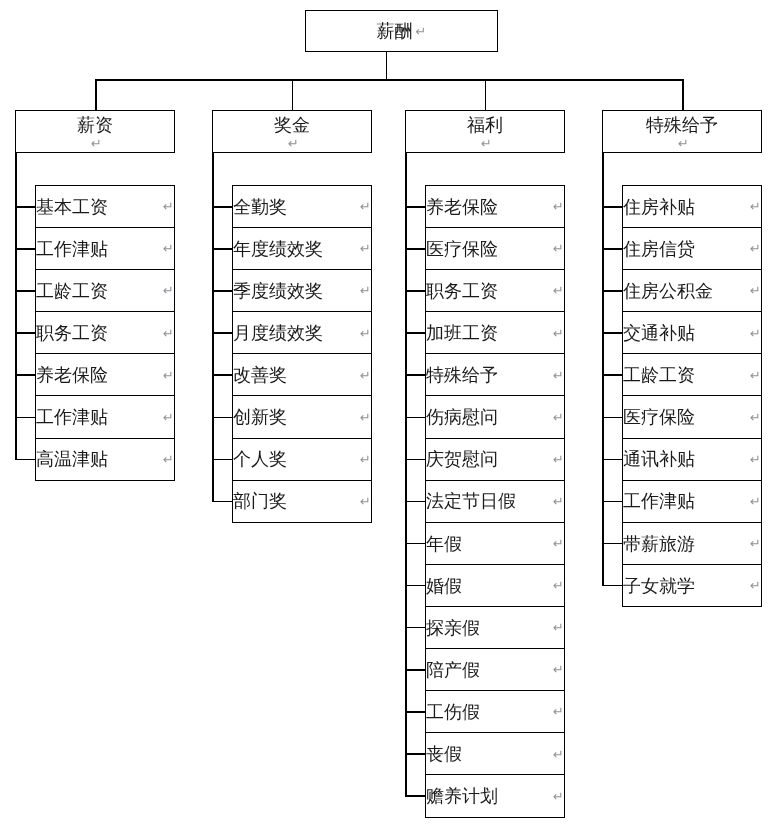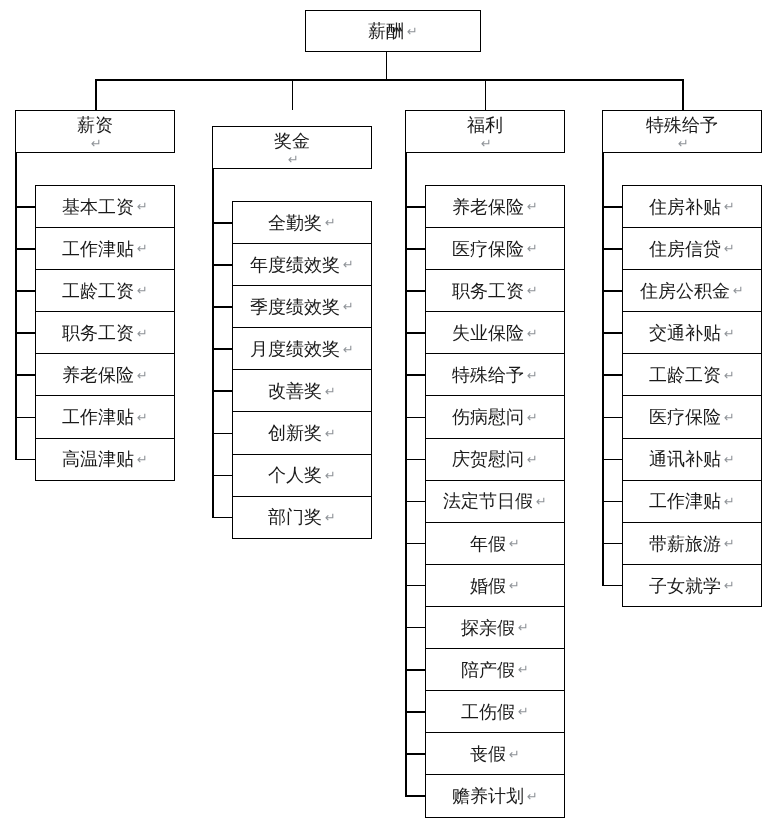--- a/index.html
+++ b/index.html
@@ -6,27 +6,27 @@
   .canvas{
     position:relative;width:780px;height:825px;background:#ffffff;
     font-family:"Liberation Serif","DejaVu Serif",serif;
     overflow:hidden;
   }
   .node{
     box-sizing:border-box;border:1.5px solid #000;background:#fff;
     display:flex;align-items:center;justify-content:center;
     font-size:18px;color:#1a1a1a;white-space:nowrap;
   }
-  .root-node{position:absolute;left:305px;top:10px;width:176px;height:42px;}
+  .root-node{position:absolute;left:305px;top:10px;width:193px;height:42px;}
   .line{position:absolute;background:#000;}
   .column{position:absolute;top:110px;width:160px;}
   .category-node{position:relative;width:160px;height:43px;flex-direction:column;}
   .spine{position:absolute;left:0;top:42px;width:1.5px;background:#000;}
   .items{position:absolute;left:20px;top:75px;width:140px;}
-  .item{position:relative;height:43.6px;margin-top:-1.5px;}
+  .item{position:relative;height:43.6px;margin-top:-1.5px;justify-content:space-between;}
   .item:first-child{margin-top:0;}
   .item::before{
     content:"";position:absolute;left:-21.5px;top:50%;margin-top:-0.75px;
     width:21.5px;height:1.5px;background:#000;
   }
   .ret{
     color:#8f9398;font-size:13px;margin-left:3px;
     font-family:"DejaVu Sans",sans-serif;line-height:1;
   }
 </style>
@@ -78,21 +78,21 @@
           <div class="node item">
             <span>工作津贴</span>
             <span class="ret">↵</span>
           </div>
           <div class="node item">
             <span>高温津贴</span>
             <span class="ret">↵</span>
           </div>
         </div>
       </div>
-      <div class="column" style="left: 212px; margin-top: 16px;">
+      <div class="column" style="left: 212px;">
         <div class="node category-node">
           <span>奖金</span>
           <span class="ret">↵</span>
         </div>
         <div class="spine" style="height: 349.5px;"></div>
         <div class="items">
           <div class="node item">
             <span>全勤奖</span>
             <span class="ret">↵</span>
           </div>
@@ -139,21 +139,21 @@
           </div>
           <div class="node item">
             <span>医疗保险</span>
             <span class="ret">↵</span>
           </div>
           <div class="node item">
             <span>职务工资</span>
             <span class="ret">↵</span>
           </div>
           <div class="node item">
-            <span>失业保险</span>
+            <span>加班工资</span>
             <span class="ret">↵</span>
           </div>
           <div class="node item">
             <span>特殊给予</span>
             <span class="ret">↵</span>
           </div>
           <div class="node item">
             <span>伤病慰问</span>
             <span class="ret">↵</span>
           </div>

